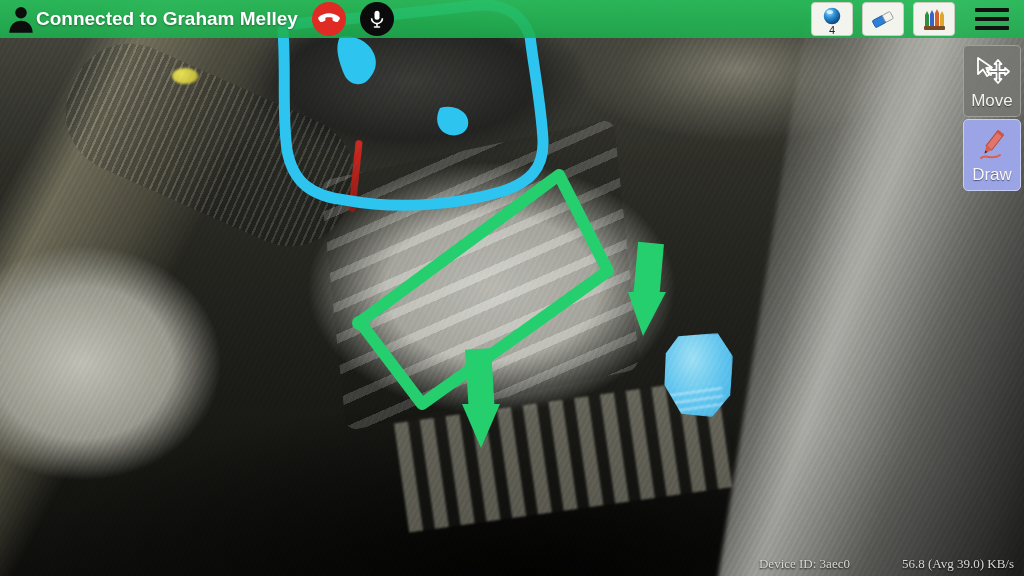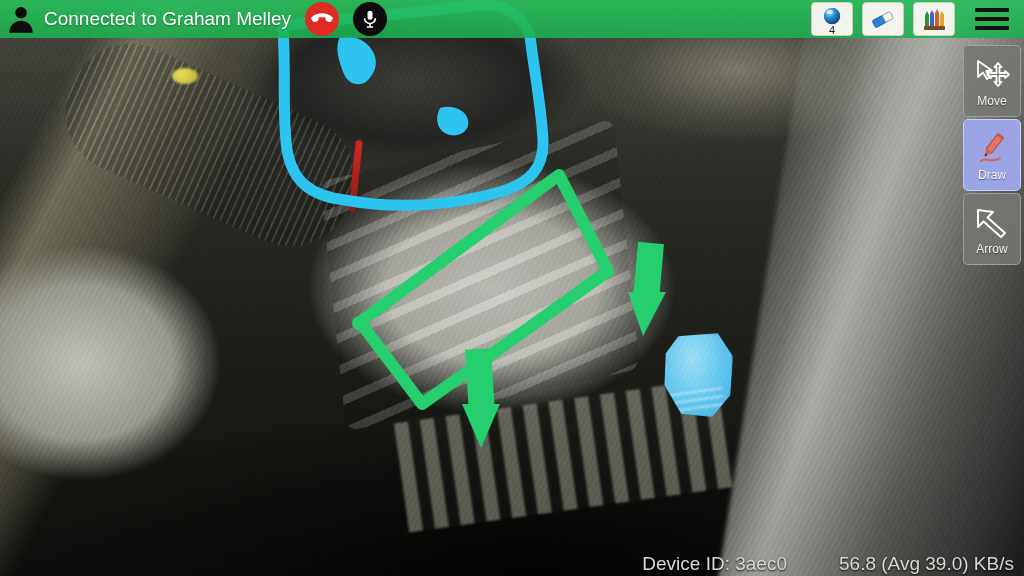--- a/index.html
+++ b/index.html
@@ -118,22 +118,21 @@
     position: absolute; left: 0; top: 0; width: 1024px; height: 38px;
     background: linear-gradient(180deg, rgba(40,190,90,.92) 0%, rgba(28,175,78,.88) 100%);
     display: flex; align-items: center;
     padding: 0 0 0 6px;
     z-index: 30;
   }
   .avatar-icon { width: 30px; height: 30px; flex: 0 0 auto; }
   .conn-text {
     color: #ffffff;
     font-size: 19px;
-    font-weight: normal;
-    margin-left: 8px;
+    font-weight: bold;
     text-shadow: 0 1px 2px rgba(0,0,0,.35);
     white-space: nowrap;
   }
   .round-btn {
     width: 34px; height: 34px; border-radius: 50%;
     margin-left: 14px;
     display: flex; align-items: center; justify-content: center;
     flex: 0 0 auto;
     cursor: pointer;
   }
@@ -179,39 +178,40 @@
     border: 1px solid rgba(200,200,195,.5);
     border-radius: 5px;
     display: flex; flex-direction: column;
     align-items: center; justify-content: center;
     cursor: pointer;
     position: relative;
   }
   .tool.active { background: #9ba5e6; border-color: #c8cdf2; }
   .tool-glyph { height: 42px; display: flex; align-items: center; justify-content: center; }
   .tool-label {
-    font-size: 12px; color: #f2f2f2;
+    font-size: 17px; color: #f2f2f2;
     text-shadow: 0 1px 1px rgba(0,0,0,.5);
     margin-top: -2px;
   }
   .tool.active .tool-label { color: #f8f8f8; }
 
   
   .statusbar {
     position: absolute; left: 0; bottom: 0; width: 1024px; height: 24px;
     z-index: 20;
     display: flex; align-items: center;
     pointer-events: none;
   }
   .status-left { flex: 1 1 auto; }
   .device-id, .bandwidth {
-    font-size: 19px;
+    font-size: 13px;
     color: #d8d8d4;
     text-shadow: 0 1px 2px rgba(0,0,0,.9);
     white-space: nowrap;
+    font-family: Liberation Serif, serif;
   }
   .device-id { margin-right: 52px; }
   .bandwidth { margin-right: 10px; }
 </style>
 </head>
 <body>
 
 <div id="app">
 
   <div class="video-stage">
@@ -349,28 +349,20 @@
             <path d="M15.5 21 L22.5 21 L19 28 Z" fill="#d9604f"></path>
             <path d="M17.6 25.2 L20.4 25.2 L19 28 Z" fill="#2b2b2b"></path>
           </g>
           <path d="M8 30 C13 25.5 19 33 27 27" fill="none" stroke="#d9604f" stroke-width="2" stroke-linecap="round"></path>
         </svg>
       </div>
       <div class="tool-label">Draw</div>
     </div>
 
 
-    <div class="tool">
-      <div class="tool-glyph">
-        <svg width="36" height="34" viewBox="0 0 36 34">
-          <path d="M4 4 L19 6 L13.5 11.5 L31 27 L27 31 L9.5 15.5 L4 21 Z" fill="none" stroke="#fff" stroke-width="2" stroke-linejoin="round"></path>
-        </svg>
-      </div>
-      <div class="tool-label">Arrow</div>
-    </div>
 
 
 
   </div>
 
   <div class="statusbar">
     <div class="status-left"></div>
     <div class="device-id">Device ID: 3aec0</div>
     <div class="bandwidth">56.8 (Avg 39.0) KB/s</div>
   </div>

